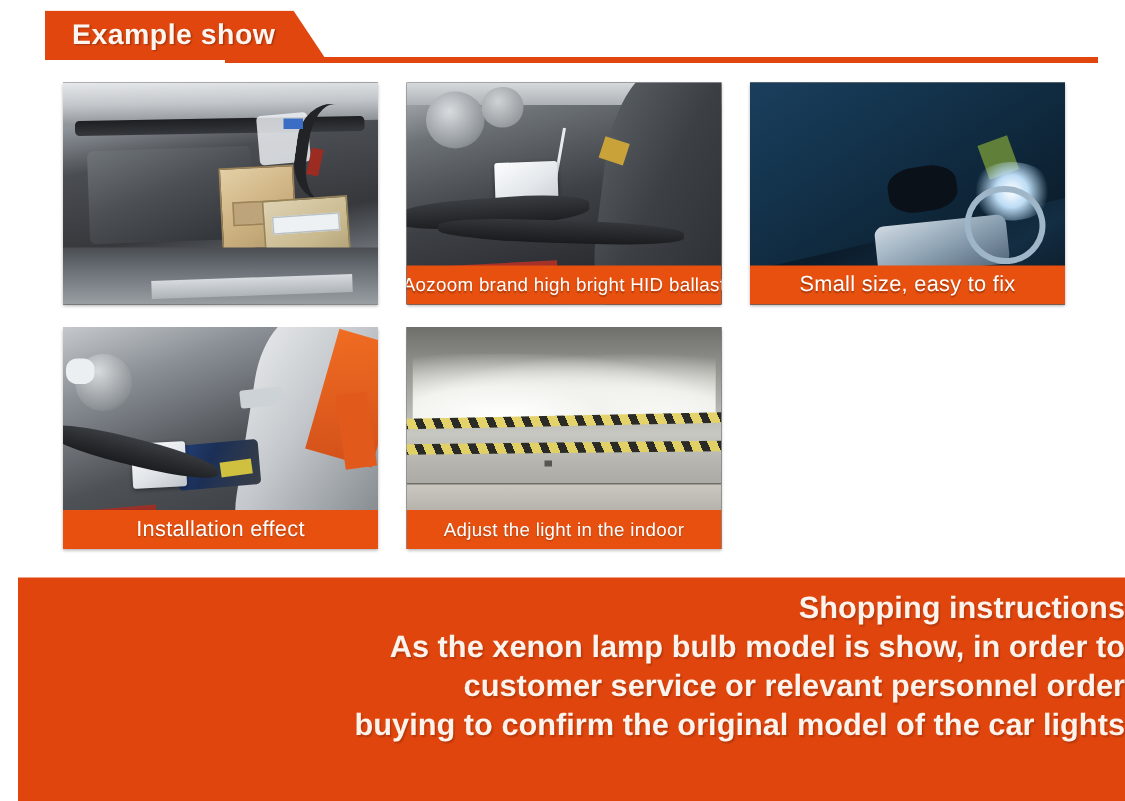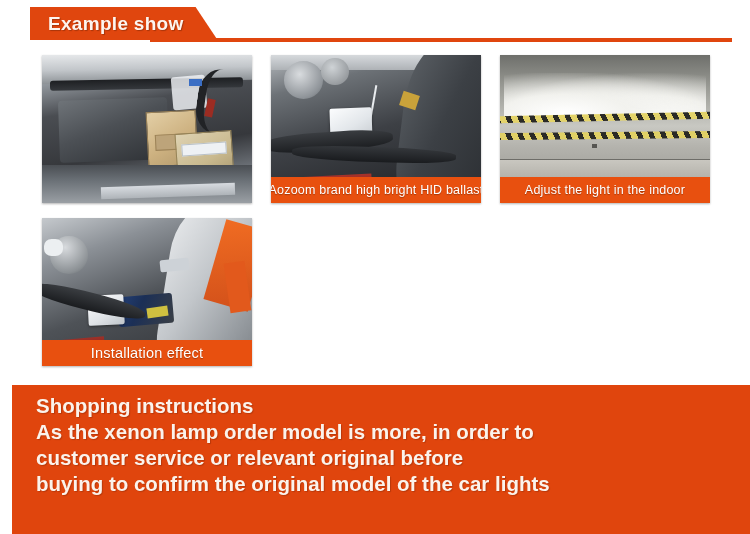--- a/index.html
+++ b/index.html
@@ -324,20 +324,21 @@
   
   .notice {
     position: absolute;
     left: 12px;
     top: 385px;
     width: 738px;
     height: 149px;
     background: #e0450d;
     padding: 8px 0 0 24px;
     box-sizing: border-box;
+    text-align: right;
   }
   .notice-line {
     color: #fbf3ec;
     font-size: 20.5px;
     font-weight: bold;
     line-height: 26px;
     white-space: nowrap;
     text-shadow: 1px 1px 1px rgba(0,0,0,0.18);
   }
 </style>
@@ -380,32 +381,32 @@
       <div class="p2-ballast"></div>
         <div class="p2-hose1"></div>
         <div class="p2-hose2"></div>
       <div class="p2-red"></div>
     </div>
     <div class="caption cap-small">
       <span>Aozoom brand high bright HID ballast</span>
     </div>
   </div>
 
-
   <div class="cell">
-    <div class="photo p5">
-      <div class="p5-beam"></div>
-        <div class="p5-tape1"></div>
-        <div class="p5-tape2"></div>
-      <div class="p5-dot"></div>
-        <div class="p5-floorline"></div>
-        <div class="p5-floor"></div>
-    </div>
-    <div class="caption cap-small">
-      <span>Adjust the light in the indoor</span>
+    <div class="photo p3">
+      <div class="p3-sweep"></div>
+        <div class="p3-grn"></div>
+        <div class="p3-glow"></div>
+      <div class="p3-blk"></div>
+        <div class="p3-metal"></div>
+        <div class="p3-ring"></div>
+      <div class="p3-redw"></div>
+    </div>
+    <div class="caption">
+      <span>Small size, easy to fix</span>
     </div>
   </div>
 
   <div class="cell">
     <div class="photo p4">
       <div class="p4-fender"></div>
         <div class="p4-orange"></div>
         <div class="p4-orange2"></div>
       <div class="p4-res"></div>
         <div class="p4-cap"></div>
@@ -414,21 +415,35 @@
         <div class="p4-yel"></div>
         <div class="p4-ballast"></div>
       <div class="p4-hose"></div>
         <div class="p4-red"></div>
     </div>
     <div class="caption">
       <span>Installation effect</span>
     </div>
   </div>
 
+  <div class="cell">
+    <div class="photo p5">
+      <div class="p5-beam"></div>
+        <div class="p5-tape1"></div>
+        <div class="p5-tape2"></div>
+      <div class="p5-dot"></div>
+        <div class="p5-floorline"></div>
+        <div class="p5-floor"></div>
+    </div>
+    <div class="caption cap-small">
+      <span>Adjust the light in the indoor</span>
+    </div>
+  </div>
+
 
 </div>
 
 <div class="notice">
   <div class="notice-line">Shopping instructions</div>
-  <div class="notice-line">As the xenon lamp order model is more,  in order to</div>
-  <div class="notice-line">customer service or relevant original before</div>
+  <div class="notice-line">As the xenon lamp bulb model is show,  in order to</div>
+  <div class="notice-line">customer service or relevant personnel order</div>
   <div class="notice-line">buying to confirm the original model of the car lights</div>
 </div>
 
 </body></html>

